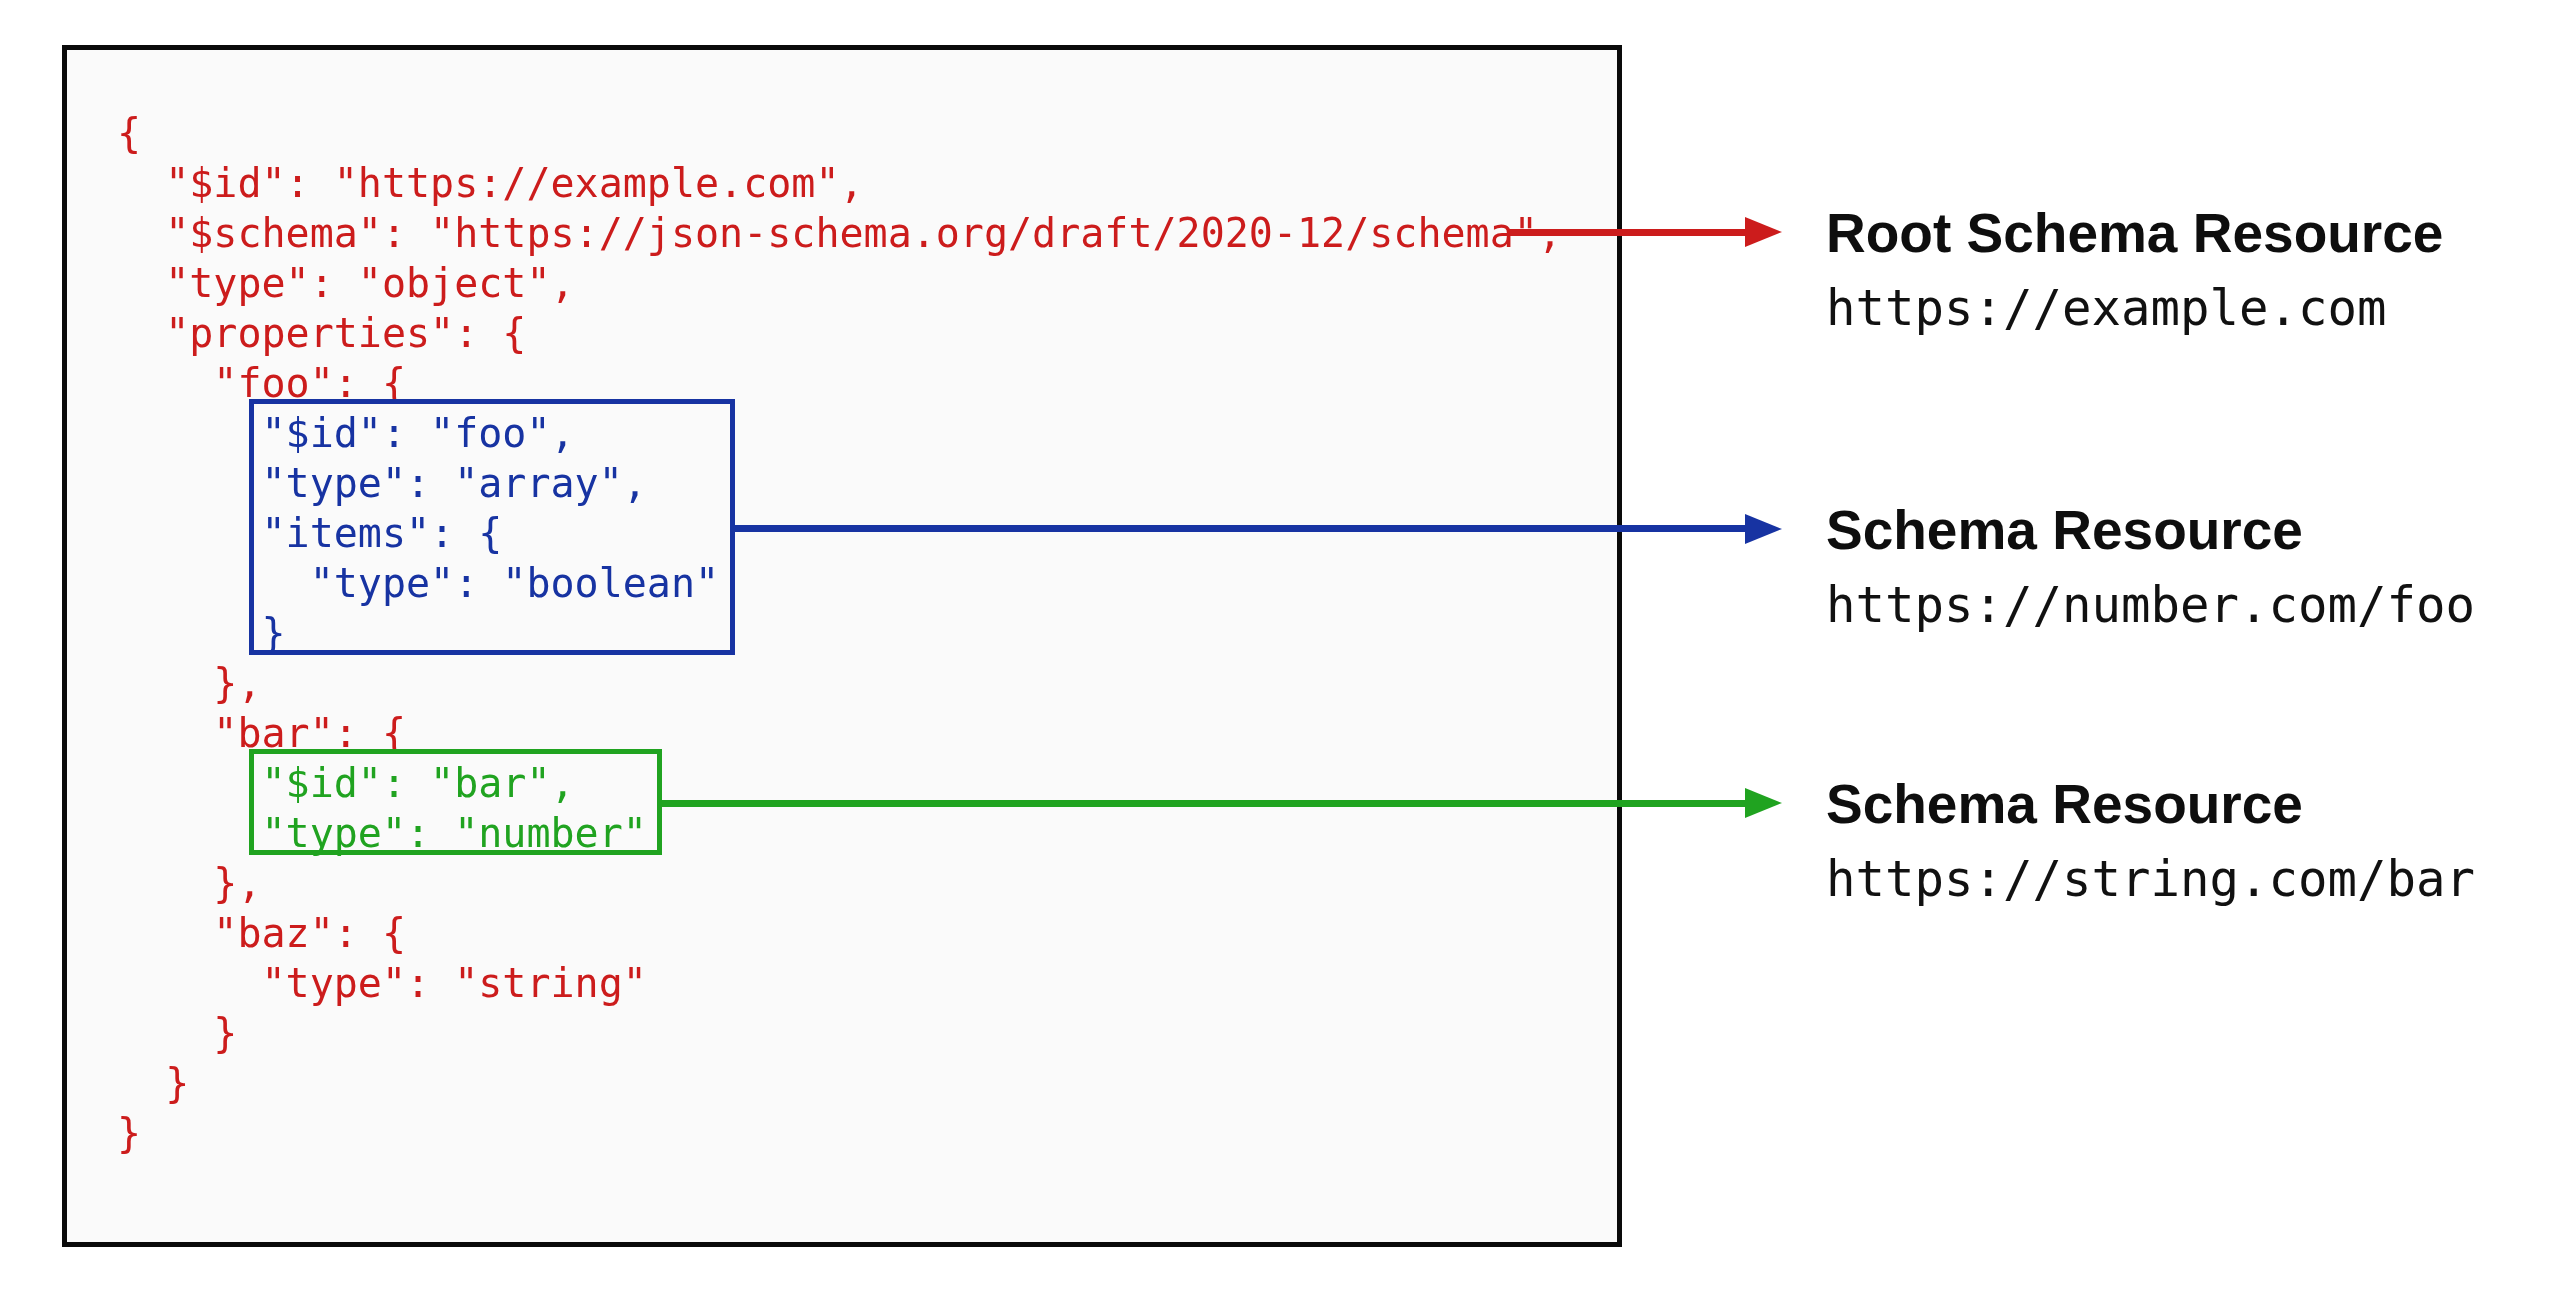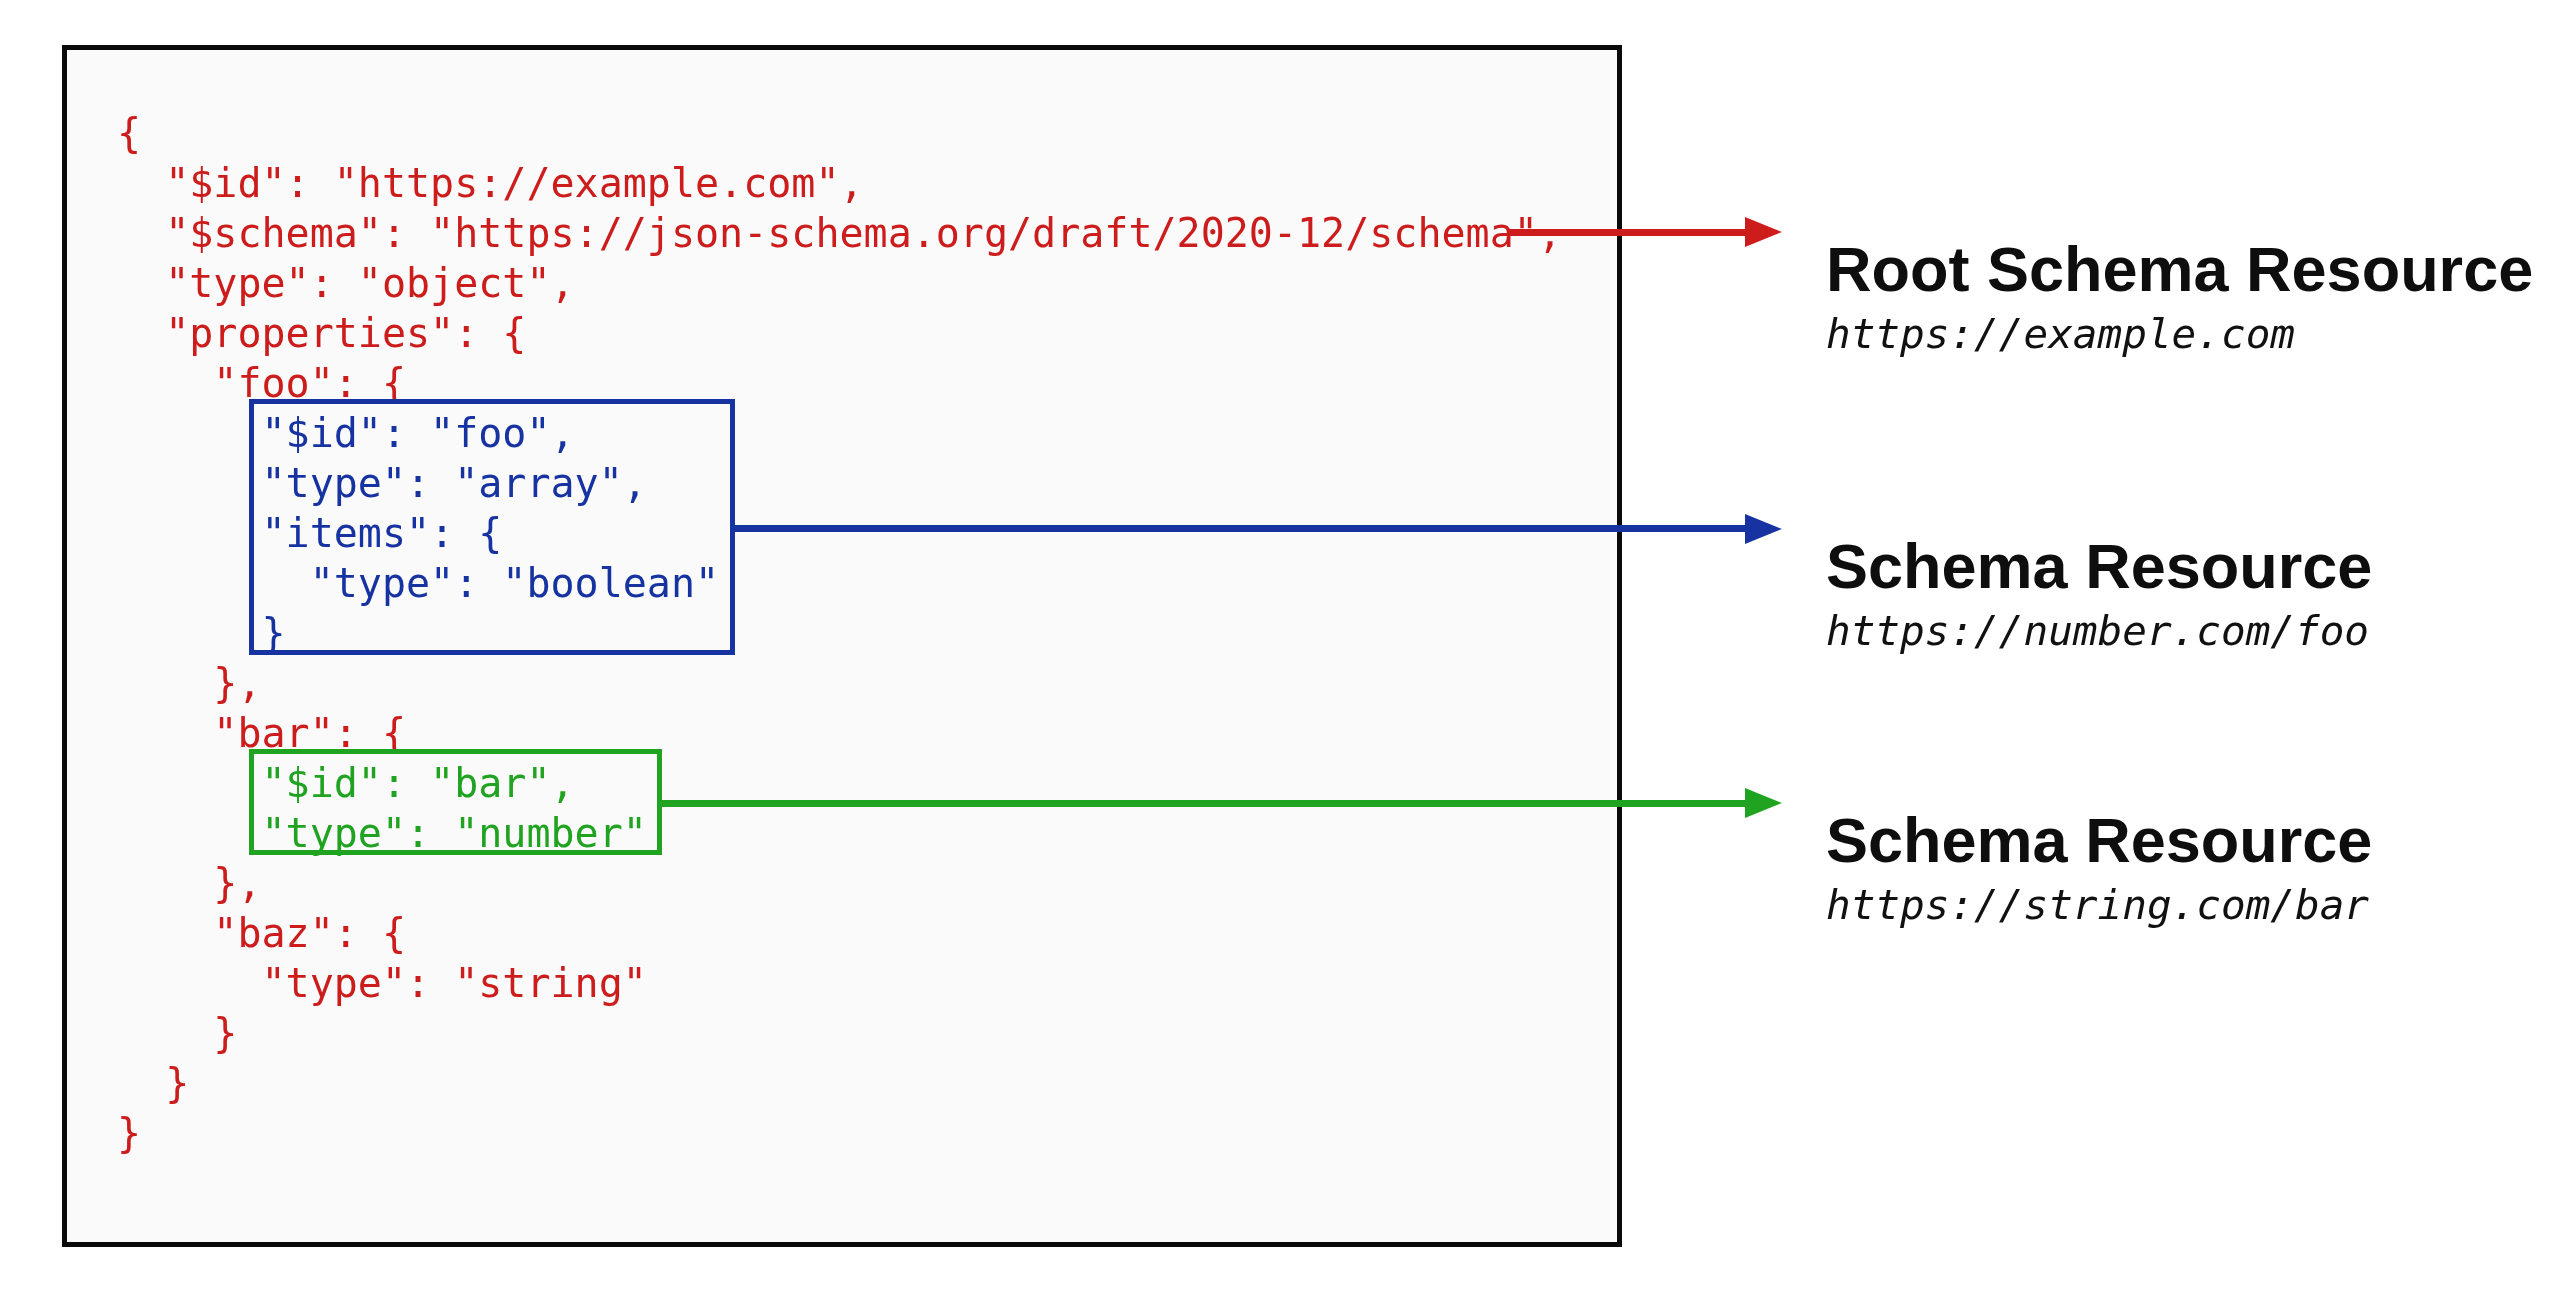--- a/index.html
+++ b/index.html
@@ -74,34 +74,32 @@
   .arrow-head.green { border-left-color: #20a320; left: 1745px; top: 788px; }
 
   
   .ann { position: absolute; left: 1826px; }
   .ann.g0 { top: 203px; }
   .ann.g1 { top: 500px; }
   .ann.g2 { top: 774px; }
   .ann-title {
     font-family: "Liberation Sans", sans-serif;
     font-weight: 700;
-    font-size: 63px;
+    font-size: 55px;
     line-height: 60px;
     color: #0e0e0e;
     white-space: nowrap;
-    margin-top: 36px;
   }
   .ann-url {
-    margin-top: 12px;
+    margin-top: 23px;
     font-family: "DejaVu Sans Mono", monospace;
-    font-size: 41px;
+    font-size: 49px;
     line-height: 46px;
     color: #111111;
     white-space: nowrap;
-    font-style: italic;
   }
 </style>
 </head>
 <body>
 
 <div id="stage">
 
   <div class="panel">
     <pre class="code"><div class="code-line red">{</div><div class="code-line red">  "$id": "https://example.com",</div><div class="code-line red">  "$schema": "https://json-schema.org/draft/2020-12/schema",</div><div class="code-line red">  "type": "object",</div><div class="code-line red">  "properties": {</div><div class="code-line red">    "foo": {</div><div class="code-line blue">      "$id": "foo",</div><div class="code-line blue">      "type": "array",</div><div class="code-line blue">      "items": {</div><div class="code-line blue">        "type": "boolean"</div><div class="code-line blue">      }</div><div class="code-line red">    },</div><div class="code-line red">    "bar": {</div><div class="code-line green">      "$id": "bar",</div><div class="code-line green">      "type": "number"</div><div class="code-line red">    },</div><div class="code-line red">    "baz": {</div><div class="code-line red">      "type": "string"</div><div class="code-line red">    }</div><div class="code-line red">  }</div><div class="code-line red">}</div></pre>
     <div class="hl-box blue"></div>

